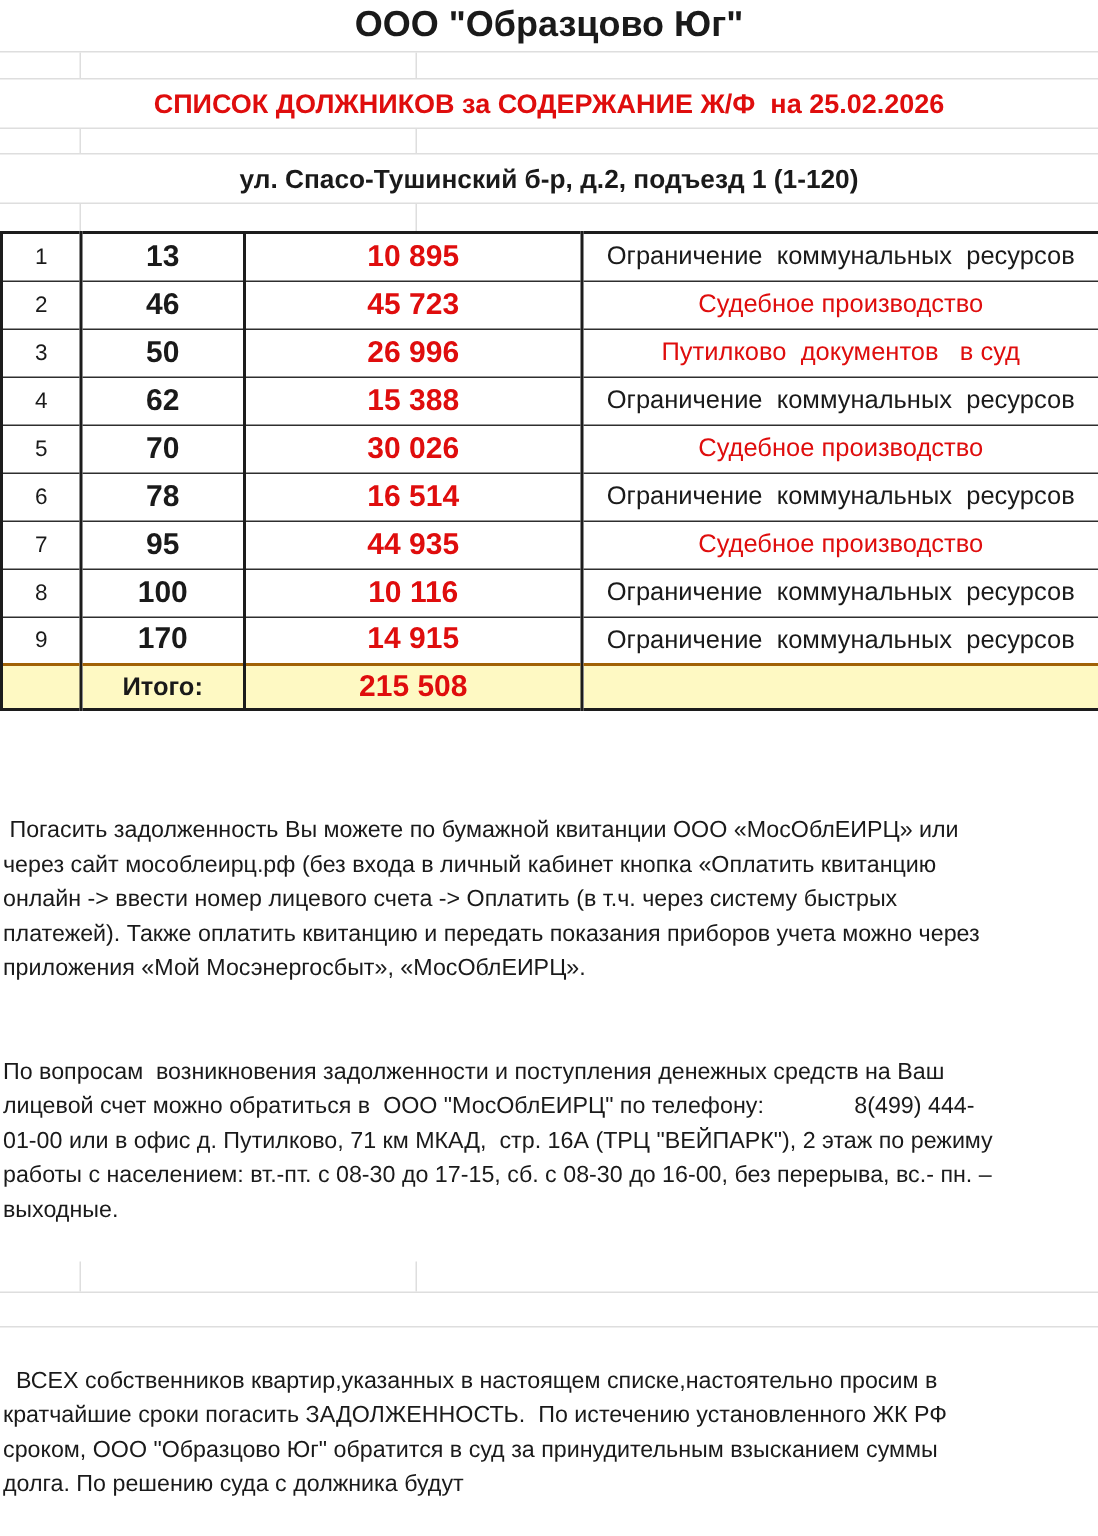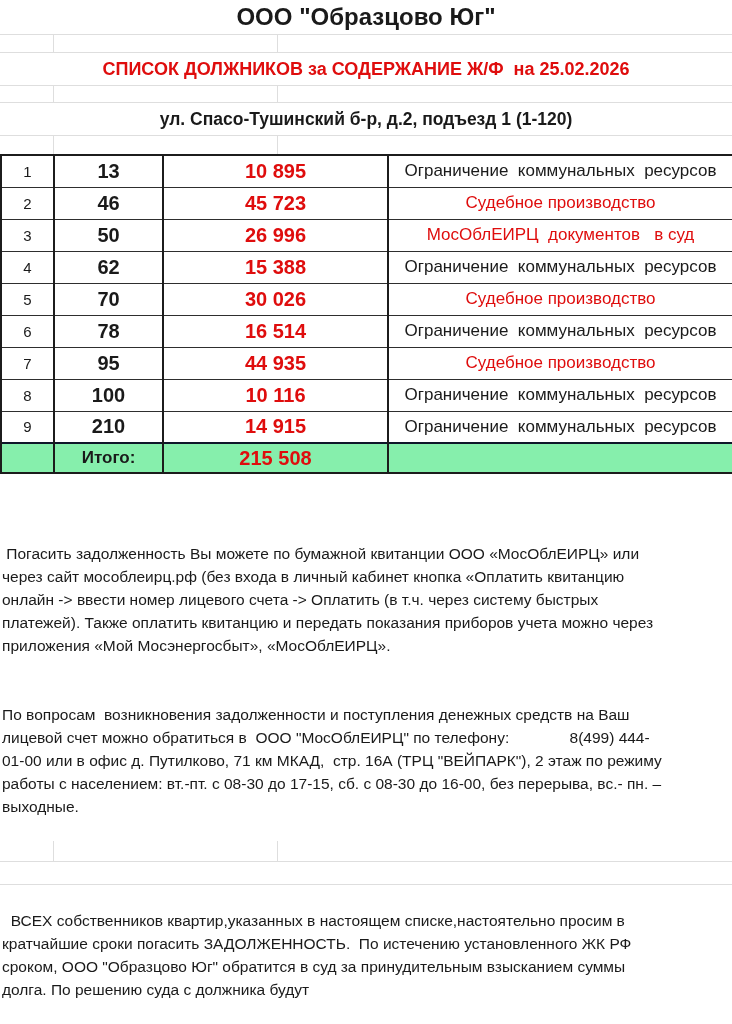--- a/index.html
+++ b/index.html
@@ -34,21 +34,21 @@
   tr.head td{
     height:68px;background:#e9e9e9;font-weight:bold;font-size:14px;
     border-bottom:2px solid #1c1c1c;white-space:pre-wrap;line-height:1.45;
   }
   tr.data td{height:32px;}
   td.c-num{font-size:15px;}
   td.c-apt{font-size:20px;font-weight:bold;}
   td.c-debt{font-size:20px;font-weight:bold;color:#df0d0d;margin-left:33px;}
   td.c-measure{font-size:17px;white-space:pre-wrap;}
   tr.total td{
-    height:30px;background:#86efac;border-top:2px solid #0f172a;
+    height:30px;background:#fef9c3;border-top:2px solid #a16207;
   }
   tr.total td.t-label{font-size:17px;font-weight:bold;}
   tr.total td.t-sum{font-size:20px;font-weight:bold;color:#df0d0d;}
 
   .textblock{
     box-sizing:border-box;width:732px;padding:22px 2px 0 2px;
     font-size:15.5px;line-height:23px;white-space:pre-wrap;
   }
   .gap1{height:20px;}
   .gap2{height:22px;}
@@ -88,21 +88,21 @@
     <tr class="data">
       <td class="c-num">2</td>
       <td class="c-apt">46</td>
       <td class="c-debt">45 723</td>
       <td class="c-measure" style="color: rgb(223, 13, 13);">Судебное производство</td>
     </tr>
     <tr class="data">
       <td class="c-num">3</td>
       <td class="c-apt">50</td>
       <td class="c-debt">26 996</td>
-      <td class="c-measure" style="color: rgb(223, 13, 13);">МосОблЕИРЦ  документов   в суд</td>
+      <td class="c-measure" style="color: rgb(223, 13, 13);">Путилково  документов   в суд</td>
     </tr>
     <tr class="data">
       <td class="c-num">4</td>
       <td class="c-apt">62</td>
       <td class="c-debt">15 388</td>
       <td class="c-measure" style="color: rgb(26, 26, 26);">Ограничение  коммунальных  ресурсов</td>
     </tr>
     <tr class="data">
       <td class="c-num">5</td>
       <td class="c-apt">70</td>
@@ -122,21 +122,21 @@
       <td class="c-measure" style="color: rgb(223, 13, 13);">Судебное производство</td>
     </tr>
     <tr class="data">
       <td class="c-num">8</td>
       <td class="c-apt">100</td>
       <td class="c-debt">10 116</td>
       <td class="c-measure" style="color: rgb(26, 26, 26);">Ограничение  коммунальных  ресурсов</td>
     </tr>
     <tr class="data">
       <td class="c-num">9</td>
-      <td class="c-apt">210</td>
+      <td class="c-apt">170</td>
       <td class="c-debt">14 915</td>
       <td class="c-measure" style="color: rgb(26, 26, 26);">Ограничение  коммунальных  ресурсов</td>
     </tr>
     <tr class="total">
       <td></td>
       <td class="t-label">Итого:</td>
       <td class="t-sum">215 508</td>
       <td></td>
     </tr>
   </tbody>

